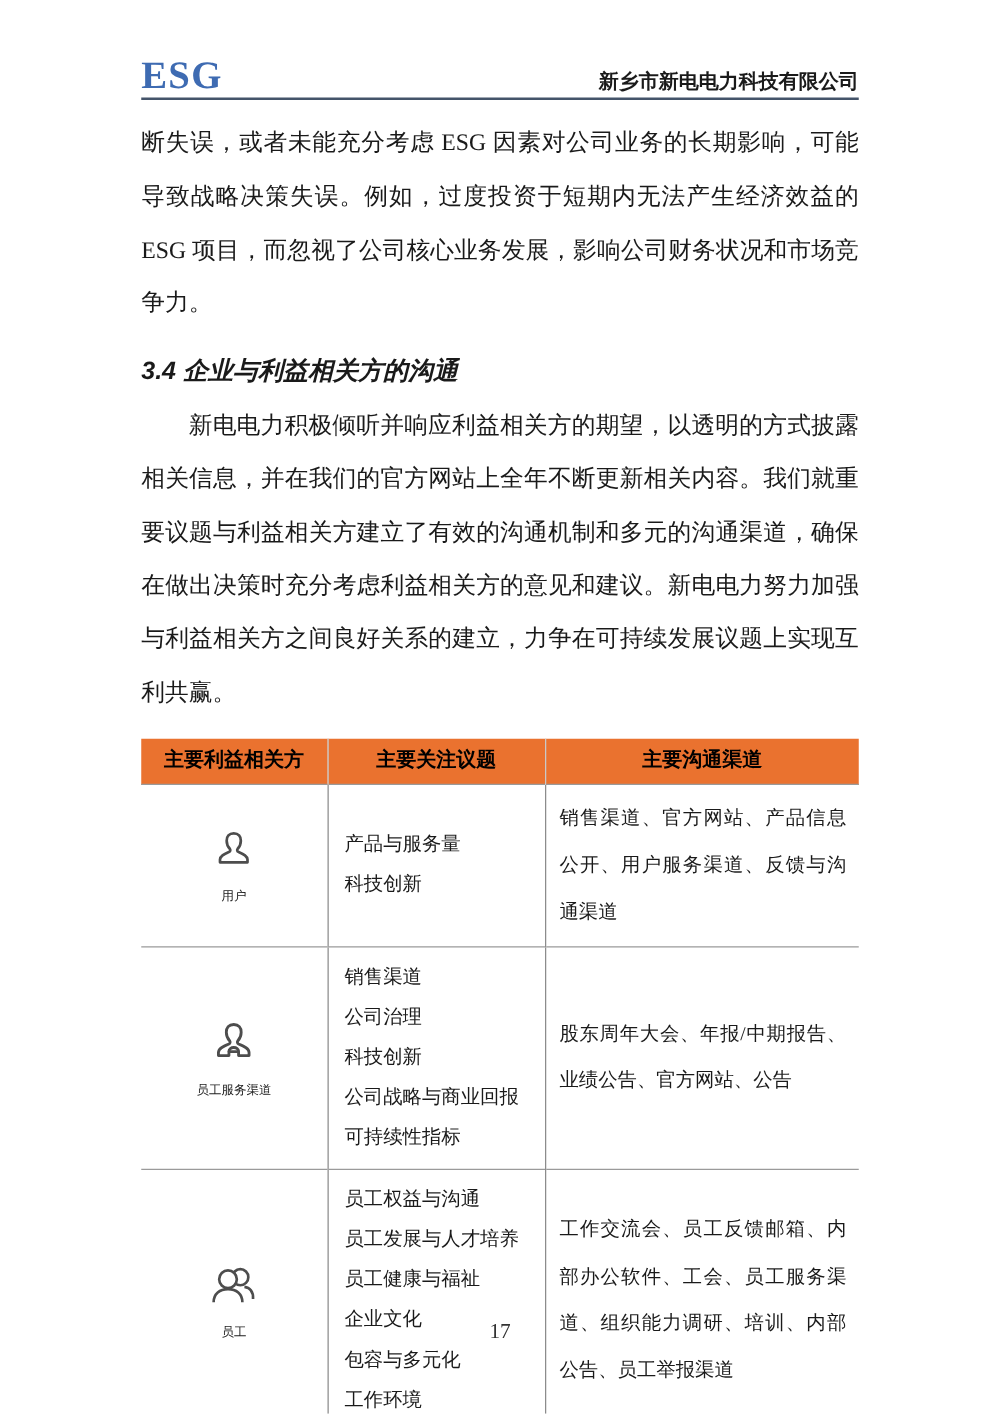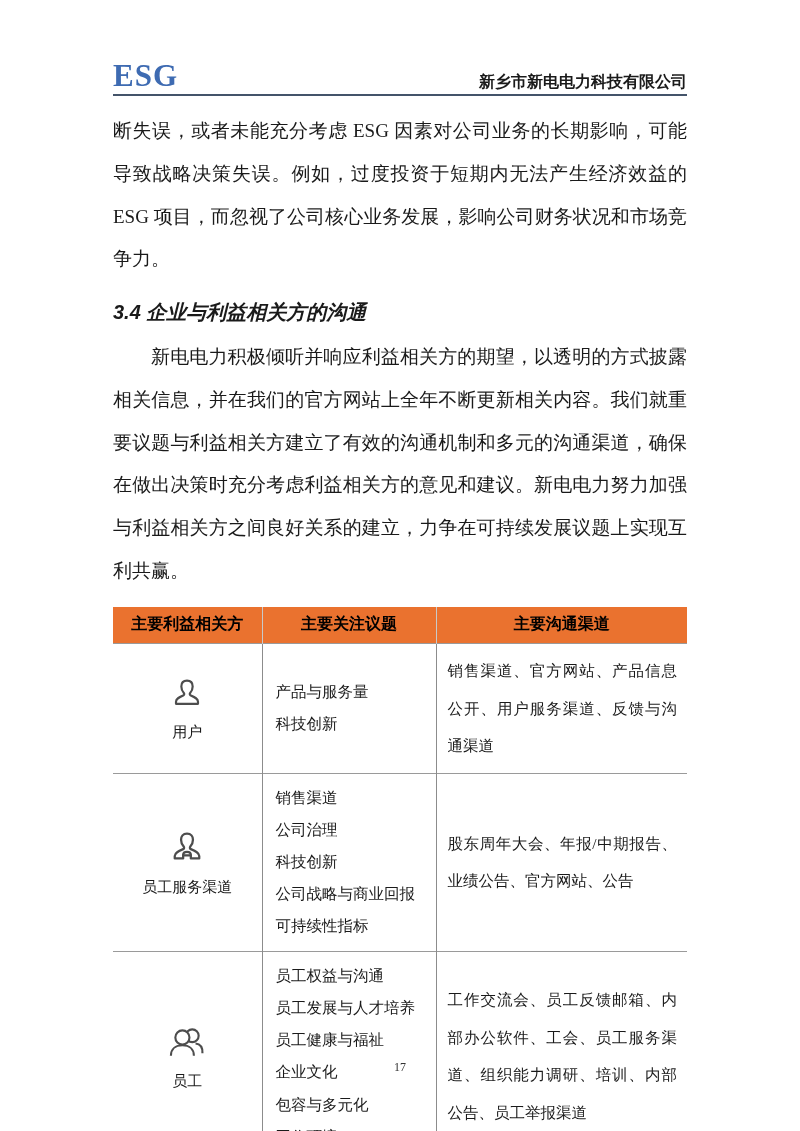--- a/index.html
+++ b/index.html
@@ -12,21 +12,21 @@
   }
   * { box-sizing: border-box; }
   html, body { margin: 0; padding: 0; background: #ffffff; }
   .page {
     position: relative;
     width: 800px;
     height: 1131px;
     background: #ffffff;
     font-family: "Liberation Serif", "DejaVu Serif", serif;
     color: var(--text-black);
-    padding: 16px 113px;
+    padding: 0 113px;
     overflow: hidden;
   }
   
   .hdr {
     display: flex;
     justify-content: space-between;
     align-items: flex-end;
     padding-top: 44px;
     padding-bottom: 3px;
     border-bottom: 2px solid var(--rule-blue);
@@ -84,36 +84,36 @@
   table.stake th:first-child { border-left: none; }
   table.stake td {
     border-top: 1px solid var(--border-gray);
     vertical-align: middle;
     font-size: 15.5px;
     padding: 8px 0;
   }
   table.stake tr:last-child td { border-bottom: 1px solid var(--border-gray); }
   table.stake td.c2, table.stake td.c3 { border-left: 1px solid #8c8c8c; }
   td.c1 { text-align: center; }
-  td.c1 .stake-label { margin-top: 4px; font-size: 15px; }
+  td.c1 .stake-label { margin-top: 4px; font-size: 10px; }
   td.c2 { padding-left: 13px !important; line-height: 2.08; }
   td.c3 { padding-left: 11px !important; padding-right: 10px !important; line-height: 2.42; text-align: justify; }
   tr.r1 td { height: 77px; }
   tr.r2 td { height: 151px; }
   tr.r3 td { height: 192px; }
   .icon svg { display: block; margin: 0 auto; }
   .icon { display: inline-block; }
   
   .footer-num {
     position: absolute;
     bottom: 56px;
     left: 0;
     width: 800px;
     text-align: center;
-    font-size: 12px;
+    font-size: 17px;
     color: #333;
   }
 </style>
 </head>
 <body>
 
 <div class="page">
 
   <div class="hdr">
     <div class="logo">ESG</div>

